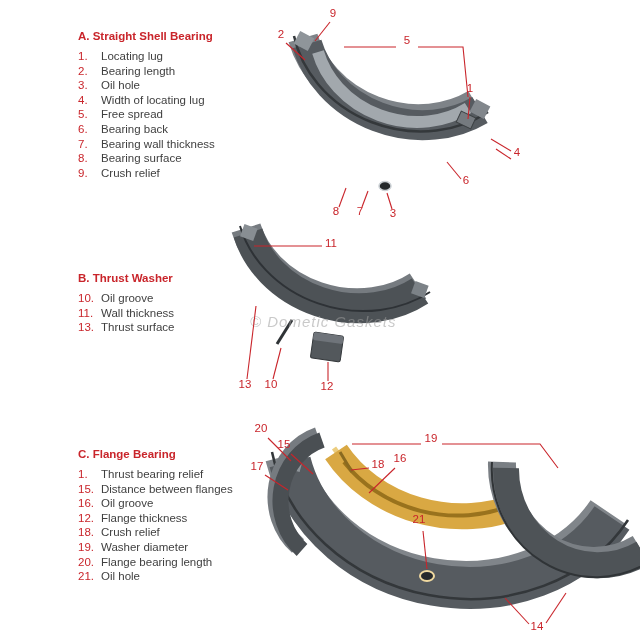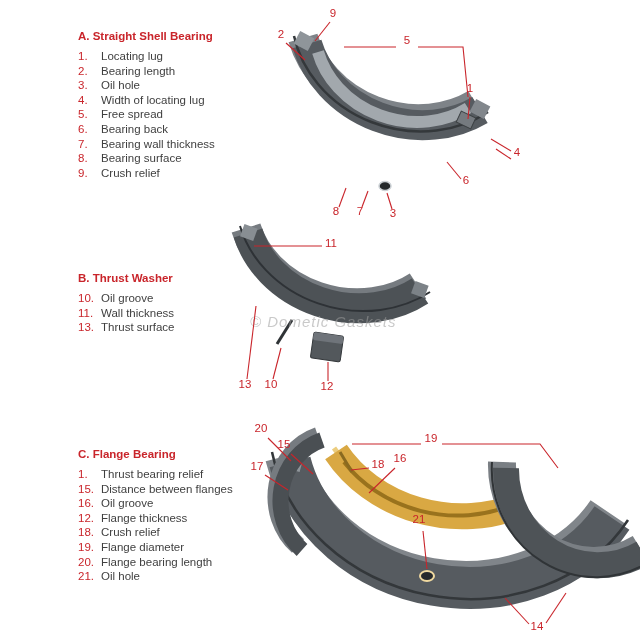--- a/index.html
+++ b/index.html
@@ -189,21 +189,21 @@
         <div class="legend-item">
           <span class="legend-num">12.</span>
           <span>Flange thickness</span>
         </div>
         <div class="legend-item">
           <span class="legend-num">18.</span>
           <span>Crush relief</span>
         </div>
         <div class="legend-item">
           <span class="legend-num">19.</span>
-          <span>Flange diameter</span>
+          <span>Washer diameter</span>
         </div>
         <div class="legend-item">
           <span class="legend-num">20.</span>
           <span>Flange bearing length</span>
         </div>
         <div class="legend-item">
           <span class="legend-num">21.</span>
           <span>Oil hole</span>
         </div>
       </div>

